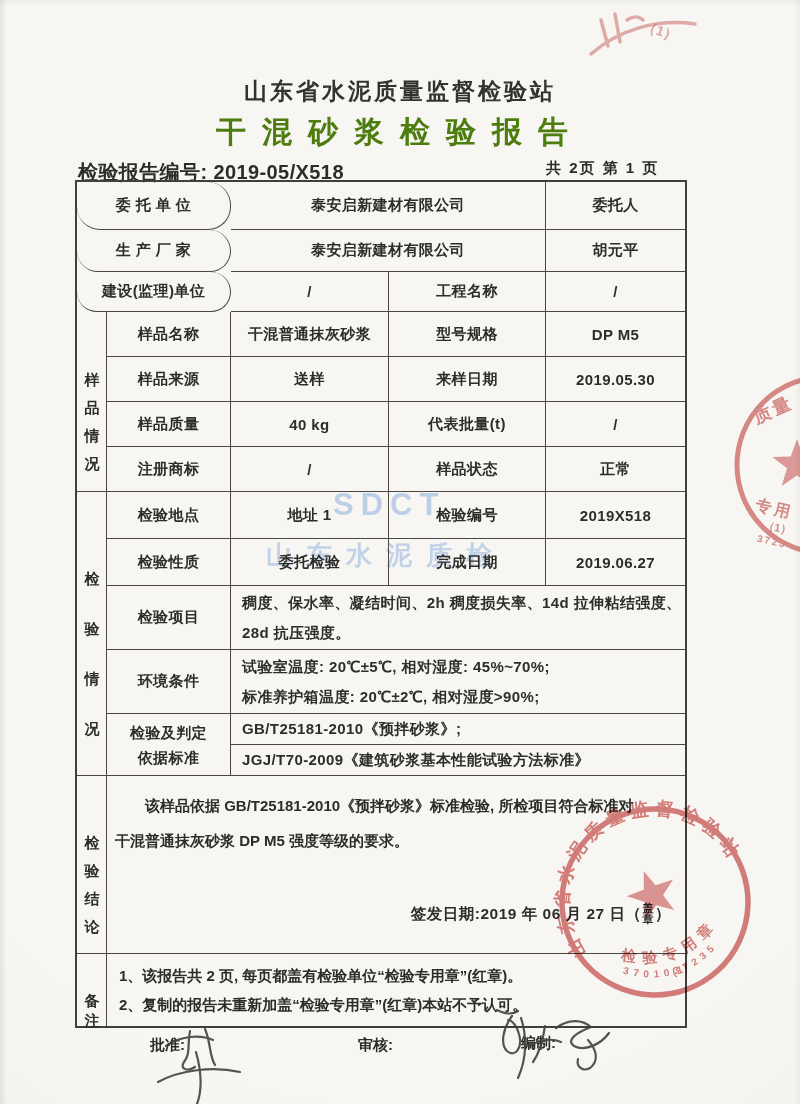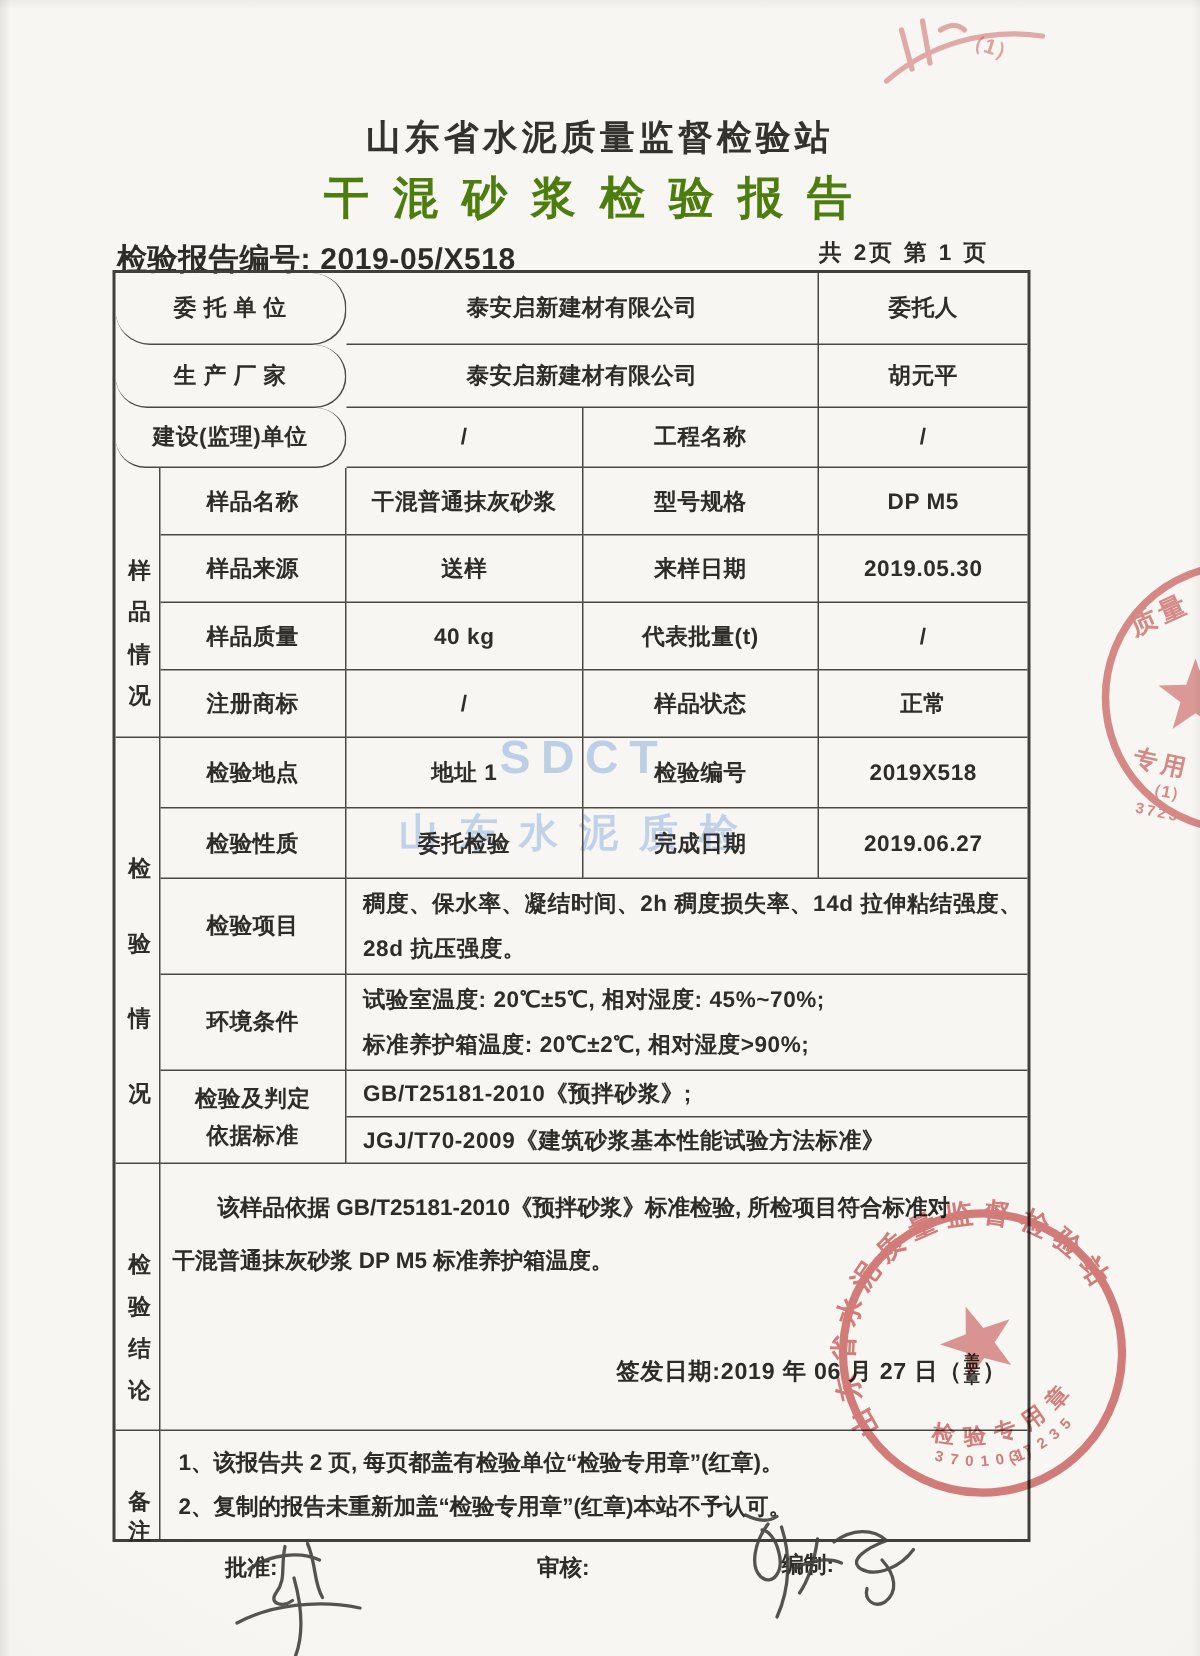--- a/index.html
+++ b/index.html
@@ -180,21 +180,21 @@
     </div>
   </div>
 
   <div class="trow h178">
     <div class="cell sec">
         <span class="vtxt v4a">检验结论</span>
       </div>
     <div class="concl">
       <div class="para">
         <div class="p1">该样品依据 GB/T25181-2010《预拌砂浆》标准检验, 所检项目符合标准对</div>
-        <div>干混普通抹灰砂浆 DP M5 标准养护箱温度。</div>
+        <div>干混普通抹灰砂浆 DP M5 强度等级的要求。</div>
       </div>
       <div class="sign-line">
         <span>签发日期:2019 年 06 月 27 日（</span>
         <span class="seal-stack">
           <span>盖</span>
           <span>章</span>
         </span>
         <span>）</span>
       </div>
     </div>

